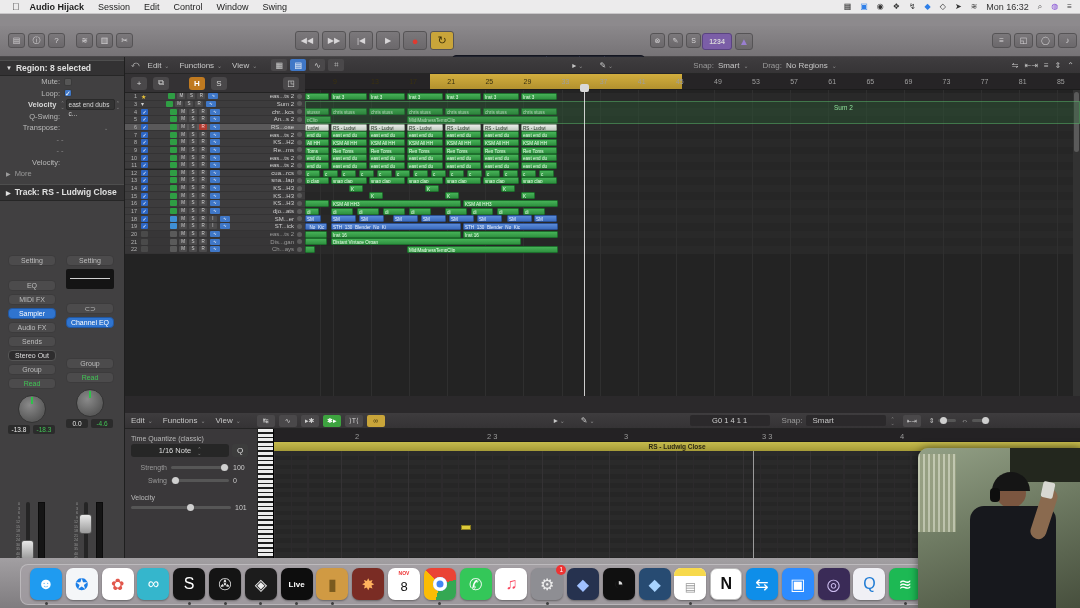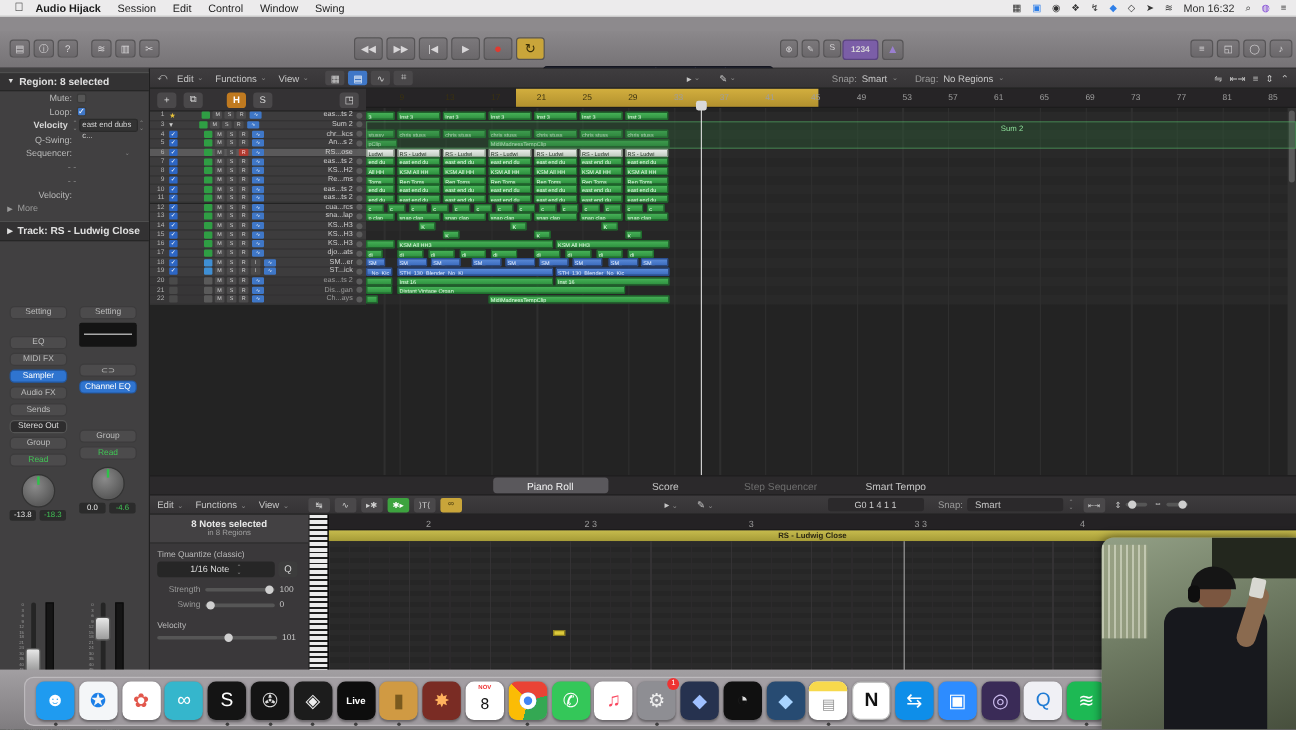--- a/index.html
+++ b/index.html
@@ -272,21 +272,21 @@
       <div class="fieldrow">
         <span class="flabel" style="font-weight:bold;color:#d9d9d9;">Velocity</span>
         <span class="stepper">⌃<br>⌄</span>
         <span class="valbox" style="width:46px;margin:0 1px;">east end dubs c...</span>
         <span class="stepper">⌃<br>⌄</span>
       </div>
       <div class="fieldrow">
         <span class="flabel">Q-Swing:</span>
       </div>
       <div class="fieldrow">
-        <span class="flabel">Sequencer:</span>
+        <span class="flabel">Transpose:</span>
         <span class="stepper" style="margin-left:40px;">⌄</span>
       </div>
       <div class="fieldrow" style="justify-content:center;color:#8a8a8a;">
           <span>-    -</span>
         </div>
       <div class="fieldrow" style="justify-content:center;color:#8a8a8a;">
           <span>-    -</span>
         </div>
       <div class="fieldrow">
         <span class="flabel">Velocity:</span>
@@ -820,26 +820,20 @@
           <div style="position: absolute; left: 528px; top: 2px;">Sum 2</div>
         </div>
       <div id="playhead-cap" style="left:455px;top:27px;"></div>
       <div id="playhead-line" style="left:459px;top:33px;height:306px;"></div>
       <div class="abs" style="left:948px;top:33px;width:7px;height:306px;background:#323232;">
         <div style="position:absolute;left:1px;top:2px;width:5px;height:60px;border-radius:3px;background:#5a5a5a;"></div>
       </div>
     </div>
 
     <div id="editor" class="abs">
-      <div id="edtabs" class="abs">
-          <div class="edtab active">Piano Roll</div>
-          <div class="edtab">Score</div>
-          <div class="edtab disabled">Step Sequencer</div>
-          <div class="edtab">Smart Tempo</div>
-        </div>
       <div id="edtoolbar" class="abs">
         <span id="ed-menus" style="display:flex;margin-left:6px;">
             <div class="menubtn">
               <div style="display: inline;">Edit</div>
               <div class="chev" style="display: inline;">⌄</div>
             </div>
             <div class="menubtn">
               <div style="display: inline;">Functions</div>
               <div class="chev" style="display: inline;">⌄</div>
             </div>
@@ -880,24 +874,20 @@
           </span>
         <span class="flex" style="gap:3px;margin-left:6px;margin-right:6px;">
           <span style="font-size:7px;">⇔</span>
             <span class="minislider" style="width:18px;">
               <span class="knb" style="left:10px;"></span>
             </span>
           </span>
       </div>
 
       <div id="noteinsp" class="abs">
-        <div style="background:#434143;border-bottom:1px solid #2a2a2a;padding:3px 0 4px;text-align:center;">
-          <div style="font-size:8px;font-weight:bold;color:#e8e8e8;">8 Notes selected</div>
-          <div style="font-size:6.5px;color:#a0a0a0;">in 8 Regions</div>
-        </div>
         <div style="font-size:7px;color:#b9b9b9;margin:6px 0 2px 6px;">Time Quantize (classic)</div>
         <div class="flex" style="margin-left:6px;gap:3px;">
           <span style="width:98px;height:13px;background:#262626;border-radius:3px;display:flex;align-items:center;justify-content:center;font-size:7.5px;color:#ddd;gap:6px;">
             <span>1/16 Note</span>
             <span class="stepper">⌃<br>⌄</span>
             </span>
           <span style="width:16px;height:13px;background:#3c3c3c;border-radius:3px;text-align:center;line-height:13px;font-size:8px;color:#ddd;">Q</span>
         </div>
         <div class="flex" style="margin:7px 0 0 6px;gap:4px;">
           <span style="width:36px;text-align:right;font-size:7px;color:#9a9a9a;">Strength</span>

